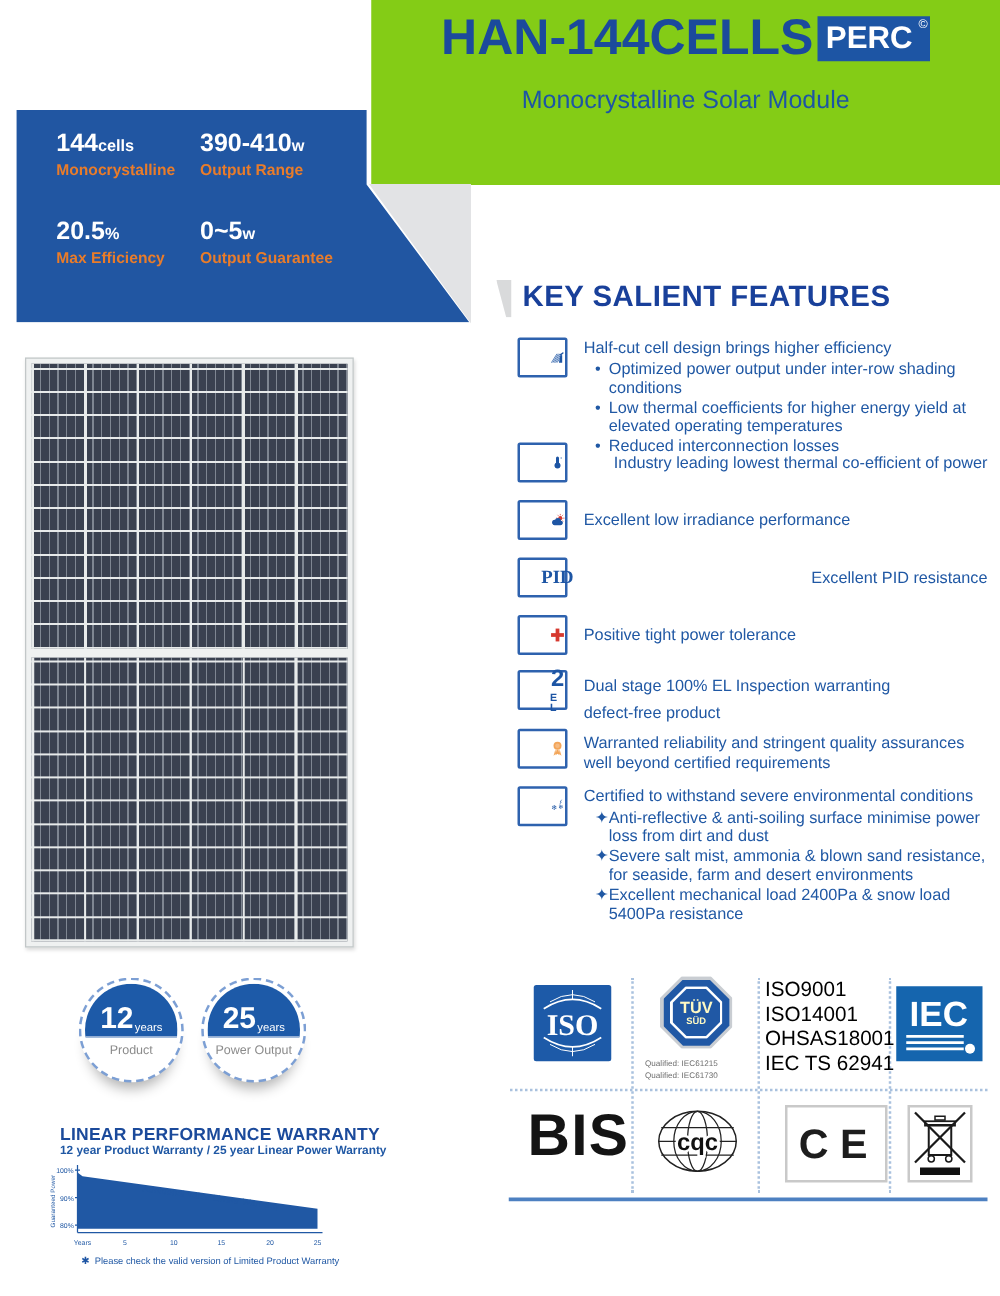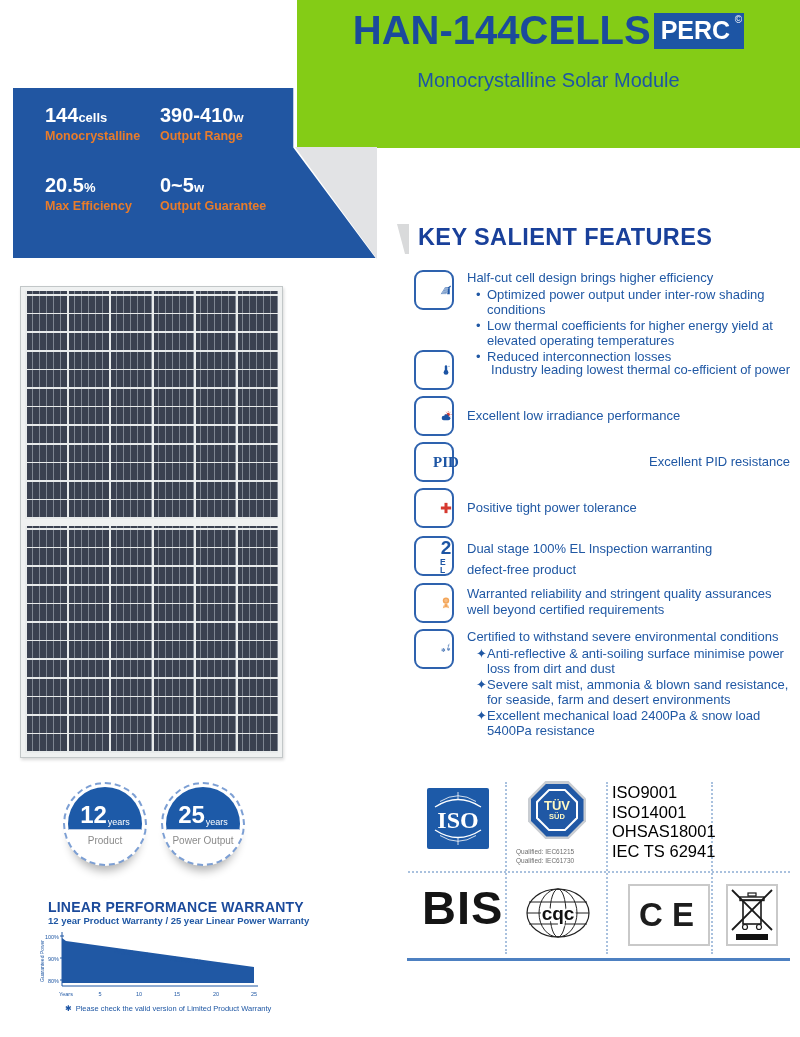--- a/index.html
+++ b/index.html
@@ -35,21 +35,21 @@
     repeating-linear-gradient(90deg,rgba(210,218,226,.45) 0 1px,transparent 1px 7px);}
 
   
   .ksf-flap{position:absolute;left:397px;top:224px;width:20px;height:30px;background:#d9dadb;
     -webkit-clip-path:polygon(0 0,100% 0,100% 100%,40% 100%);clip-path:polygon(0 0,100% 0,100% 100%,40% 100%);}
   .ksf-box{position:absolute;left:409px;top:221px;background:#ffffff;padding:3px 9px 4px 9px;}
   .ksf-title{font-size:23.5px;font-weight:bold;color:#19409a;letter-spacing:.4px;white-space:nowrap;}
 
   .feature{position:absolute;left:414px;display:flex;gap:13px;width:376px;color:#2058a4;}
   .feature.center{align-items:center;min-height:40px;}
-  .f-icon{flex:0 0 40px;width:40px;height:40px;border:2px solid #2e62ae;border-radius:9px;box-sizing:border-box;
+  .f-icon{flex:0 0 40px;width:40px;height:32px;border:2px solid #2e62ae;border-radius:2px;box-sizing:border-box;
     display:flex;align-items:center;justify-content:center;background:#fff;padding-left:24px;}
   .f-text{font-size:13px;line-height:15.5px;}
   .f-title{font-weight:normal;}
   .bullets{margin-top:1px;}
   .b-line{padding-left:20px;text-indent:-11px;}
   .b-line .mk{display:inline-block;width:11px;text-indent:0;}
   .two-line div{white-space:nowrap;}
   .lh21 div{line-height:21px;} .lh16 div{line-height:16px;}
   .pid-txt{font-family:"Liberation Serif",serif;font-weight:bold;font-size:15px;color:#1d55a4;}
   .el-icon{flex-direction:column;line-height:1;}
@@ -342,20 +342,29 @@
     <div>Qualified:  IEC61730</div>
   </div>
 
   <div class="std-list">
     <div>ISO9001</div>
     <div>ISO14001</div>
     <div>OHSAS18001</div>
     <div>IEC TS 62941</div>
   </div>
 
+  <div class="iec-logo">
+    <svg width="69" height="60" viewBox="0 0 69 60">
+      <text x="34" y="32" font-size="28" font-weight="bold" fill="#ffffff" text-anchor="middle">IEC</text>
+      <line x1="8" y1="40" x2="54" y2="40" stroke="#fff" stroke-width="2.2"></line>
+      <line x1="8" y1="45" x2="54" y2="45" stroke="#fff" stroke-width="2.2"></line>
+      <line x1="8" y1="50" x2="54" y2="50" stroke="#fff" stroke-width="2.2"></line>
+      <circle cx="59" cy="50" r="4" fill="#fff"></circle>
+    </svg>
+  </div>
 
   <div class="bis-txt">BIS</div>
 
   <div class="cqc-logo">
     <svg width="68" height="54" viewBox="0 0 68 54">
       <ellipse cx="34" cy="27" rx="31" ry="24" fill="none" stroke="#222" stroke-width="1.2"></ellipse>
       <ellipse cx="34" cy="27" rx="19" ry="24" fill="none" stroke="#222" stroke-width="1"></ellipse>
       <ellipse cx="34" cy="27" rx="8" ry="24" fill="none" stroke="#222" stroke-width="1"></ellipse>
       <line x1="5" y1="16" x2="63" y2="16" stroke="#222" stroke-width="1"></line>
       <line x1="3" y1="27" x2="65" y2="27" stroke="#222" stroke-width="1"></line>

